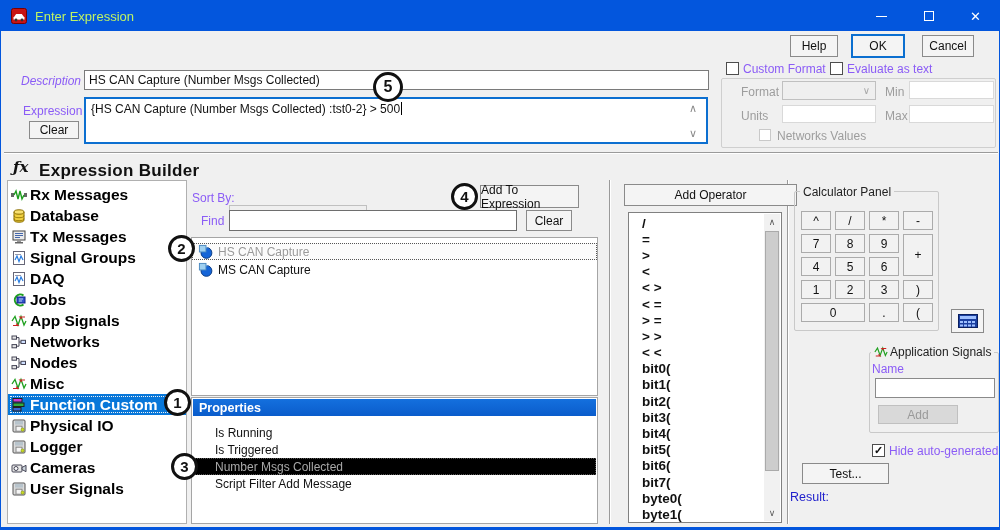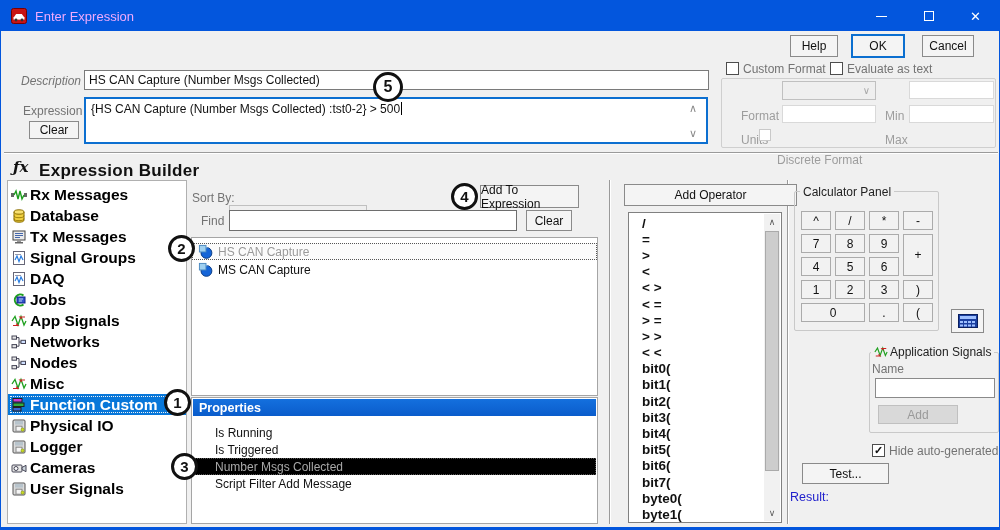--- a/index.html
+++ b/index.html
@@ -5,36 +5,36 @@
   * { margin:0; padding:0; box-sizing:border-box; }
   html,body { width:1000px; height:530px; background:#fff; }
   body { font-family:"Liberation Sans", sans-serif; font-size:12px; color:#111; }
   .abs { position:absolute; }
   .window {
     position:relative; width:1000px; height:530px; background:#f0f0f0;
     border:1px solid #0356dd; border-bottom-width:3px; overflow:hidden;
   }
   
   .titlebar { position:absolute; left:0; top:0; width:100%; height:30px; background:#0356dd; }
-  .title-text { position:absolute; left:34px; top:8px; color:#f0abfc; font-size:13px; }
+  .title-text { position:absolute; left:34px; top:8px; color:#bef264; font-size:13px; }
   .app-icon { position:absolute; left:10px; top:7px; width:16px; height:16px; }
   .wbtn { position:absolute; top:0; width:47px; height:30px; display:flex; align-items:center; justify-content:center; color:#fff; font-size:13px; }
   .minbar { width:11px; height:1px; background:#fff; display:block; }
   .maxbox { width:10px; height:10px; border:1px solid #fff; display:block; }
   
   .btn { background:#f4f4f4; border:1px solid #8a8a8a; display:flex; align-items:center; justify-content:center; font-size:12px; color:#111; }
   .btn-default { border:2px solid #0b6fd0; }
   .field { background:#fff; border:1px solid #7a7a7a; display:flex; align-items:center; padding-left:4px; overflow:hidden; white-space:nowrap; }
   .field-disabled { border-color:#d9d9d9; color:#9d9d9d; }
   .combo { background:#efefef; border:1px solid #c0c0c0; position:relative; }
   .combo .arrow { position:absolute; right:5px; top:3px; color:#a8a8a8; font-size:10px; }
   .cb { background:#fff; border:1px solid #4d4d4d; width:13px; height:13px; position:absolute; display:flex; align-items:center; justify-content:center; font-size:11px; font-weight:bold; color:#111; }
   .cb-disabled { border-color:#c9c9c9; }
-  .lbl { position:absolute; font-size:12px; color:#737373; white-space:nowrap; }
-  .lbl-gray { color:#9d9d9d;margin-top:24px; }
+  .lbl { position:absolute; font-size:12px; color:#8b5cf6; white-space:nowrap; }
+  .lbl-gray { color:#9d9d9d; }
   .groupbox { position:absolute; border:1px solid #cfcfcf; border-radius:2px; }
   .groupbox-label { position:absolute; background:#f0f0f0; padding:0 3px; font-size:12px; color:#222; white-space:nowrap; }
   .divider { position:absolute; border-top:1px solid #9a9a9a; border-bottom:1px solid #ffffff; }
   .vdivider { position:absolute; border-left:1px solid #9a9a9a; border-right:1px solid #ffffff; }
   .panel { position:absolute; background:#fff; border:1px solid #a5a5a5; }
   .svgic { width:100%; height:100%; display:block; }
   
   .expr-box { position:absolute; left:83px; top:96px; width:624px; height:47px; background:#fff; border:2px solid #0c6fd0; font-size:12px; padding:3px 20px 0 5px; }
   .caret { display:inline-block; width:1px; height:13px; background:#000; vertical-align:-2px; margin-left:1px; }
   .scroll-chev { position:absolute; color:#8a8a8a; font-size:11px; line-height:11px; }
@@ -204,21 +204,21 @@
   <div class="combo abs" style="left:781px; top:80px; width:94px; height:19px;">
       <span class="arrow">∨</span>
     </div>
   <div class="lbl lbl-gray" style="left:884px; top:84px;">Min</div>
   <div class="field field-disabled abs" style="left:908px; top:80px; width:85px; height:18px;"></div>
   <div class="lbl lbl-gray" style="left:740px; top:108px;">Units</div>
   <div class="field field-disabled abs" style="left:781px; top:104px; width:94px; height:18px;"></div>
   <div class="lbl lbl-gray" style="left:884px; top:108px;">Max</div>
   <div class="field field-disabled abs" style="left:908px; top:104px; width:85px; height:18px;"></div>
   <span class="cb cb-disabled" style="left:758px; top:128px; width:12px; height:12px;"></span>
-  <div class="lbl lbl-gray" style="left:776px; top:128px;">Discrete Format</div>
+  <div class="lbl lbl-gray" style="left:776px; top:128px;">Networks Values</div>
 
   <div class="divider" style="left:3px; top:151px; width:994px;"></div>
   <span class="abs fx" style="left:12px; top:157px;">ƒx</span>
   <span class="abs builder-title" style="left:38px; top:160px;">Expression Builder</span>
 
   <div class="sidebar">
 
       <div class="cat-row">
         <span class="ic">
           <svg class="svgic">

